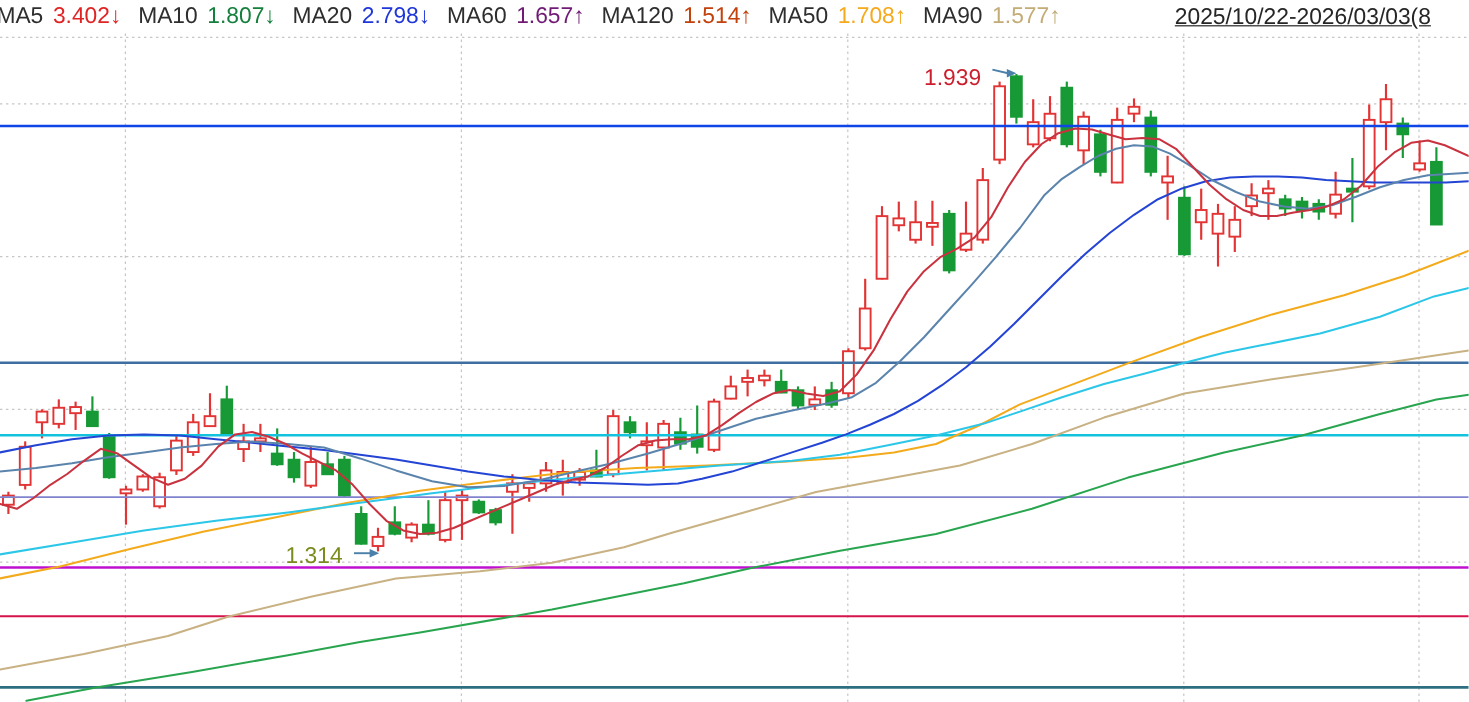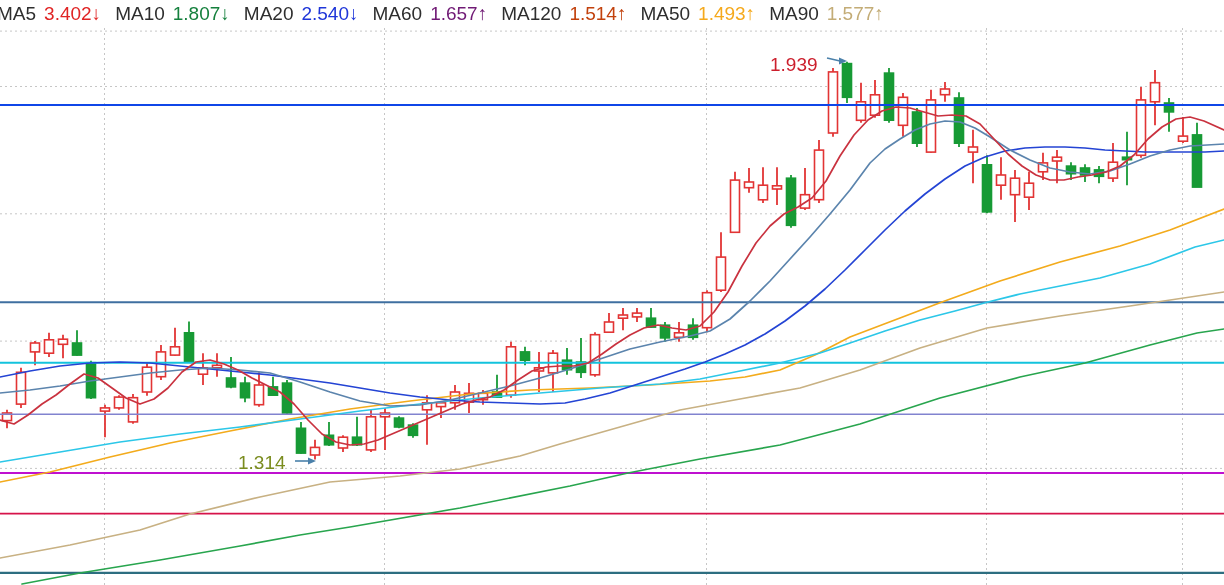--- a/index.html
+++ b/index.html
@@ -410,33 +410,34 @@
         <span class="li">
           <span class="ll">MA5</span>
           <span class="lv" style="color: rgb(224, 36, 36);">3.402↓</span>
         </span>
         <span class="li">
           <span class="ll">MA10</span>
           <span class="lv" style="color: #15803d;">1.807↓</span>
         </span>
         <span class="li">
           <span class="ll">MA20</span>
-          <span class="lv" style="color: rgb(31, 54, 217);">2.540↓</span>
+          <span class="lv" style="color: rgb(31, 54, 217);">2.798↓</span>
         </span>
         <span class="li">
           <span class="ll">MA60</span>
           <span class="lv" style="color: #701a75; text-align: center;">1.657↑</span>
         </span>
         <span class="li">
           <span class="ll">MA120</span>
           <span class="lv" style="color: #c2410c;">1.514↑</span>
         </span>
         <span class="li">
           <span class="ll">MA50</span>
-          <span class="lv" style="color: rgb(245, 169, 28);">1.493↑</span>
+          <span class="lv" style="color: rgb(245, 169, 28);">1.708↑</span>
         </span>
         <span class="li">
           <span class="ll">MA90</span>
           <span class="lv" style="color: rgb(195, 172, 118);">1.577↑</span>
         </span>
       </div>
+    <div class="date-range">2025/10/22-2026/03/03(8</div>
   </div>
 </div>
 
 </body></html>

